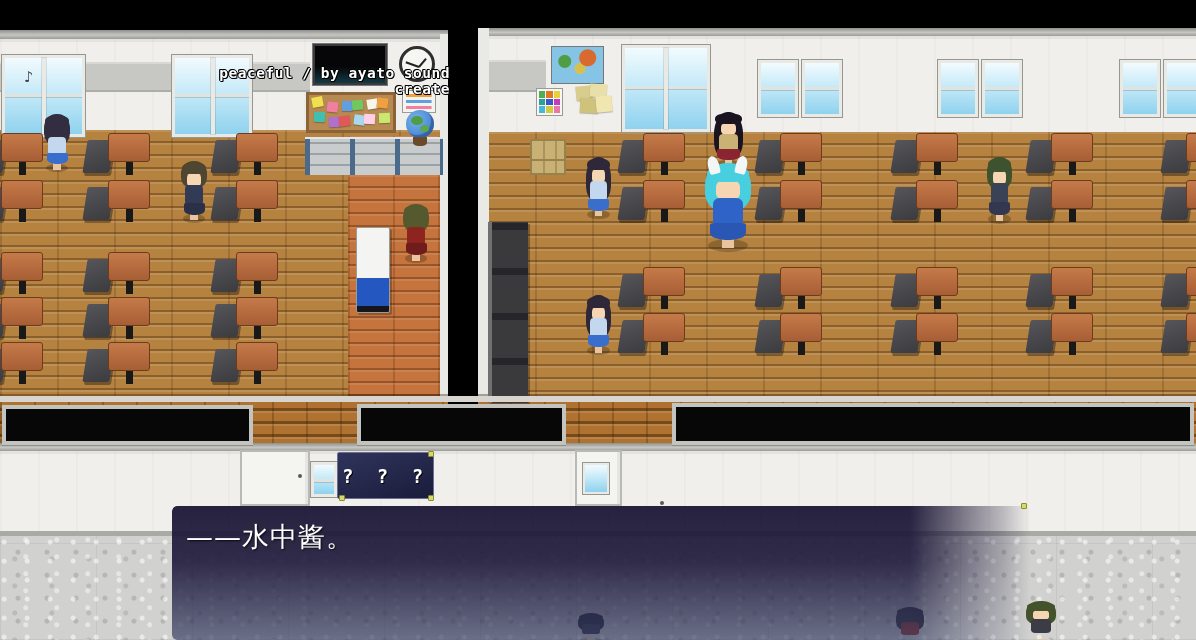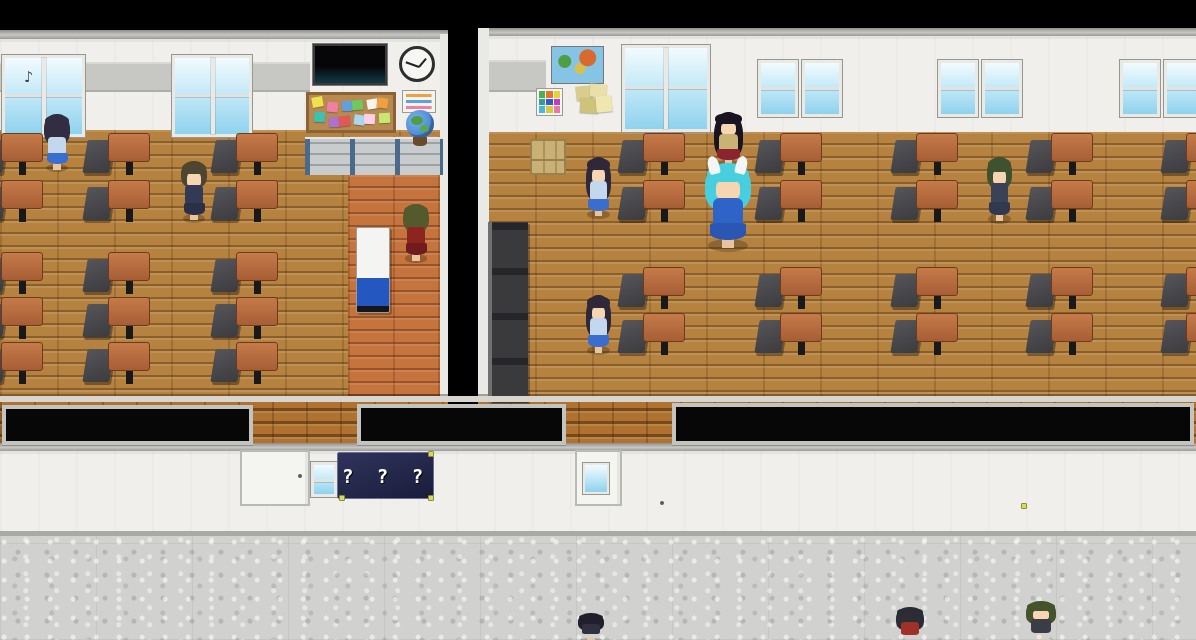--- a/index.html
+++ b/index.html
@@ -172,21 +172,25 @@
   </div>
   <span class="pin" style="left:428px;top:451px;"></span>
   <span class="pin" style="left:339px;top:495px;"></span>
   <span class="pin" style="left:428px;top:495px;"></span>
   <span class="pin" style="left:1021px;top:503px;z-index:11;"></span>
 
   <div id="windows" style="position:static;"></div>
   <div id="desks" style="position:static;"></div>
   <div id="chars" style="position:static;"></div>
 
-
+  <div id="bgm-credit">peaceful / by ayato sound create</div>
+
+  <div id="dialog">
+    <span class="txt">——水中酱。</span>
+  </div>
 
 <div class="win" style="left: 2px; top: 55px; width: 83px; height: 82px; z-index: 3;">
       <div class="sash"></div>
       <div class="mull" style="left: 48%;"></div>
     </div>
     <div class="win" style="left: 172px; top: 55px; width: 80px; height: 82px; z-index: 3;">
       <div class="sash"></div>
       <div class="mull" style="left: 48%;"></div>
     </div>
     <div class="win" style="left: 622px; top: 45px; width: 88px; height: 87px; z-index: 3;">

